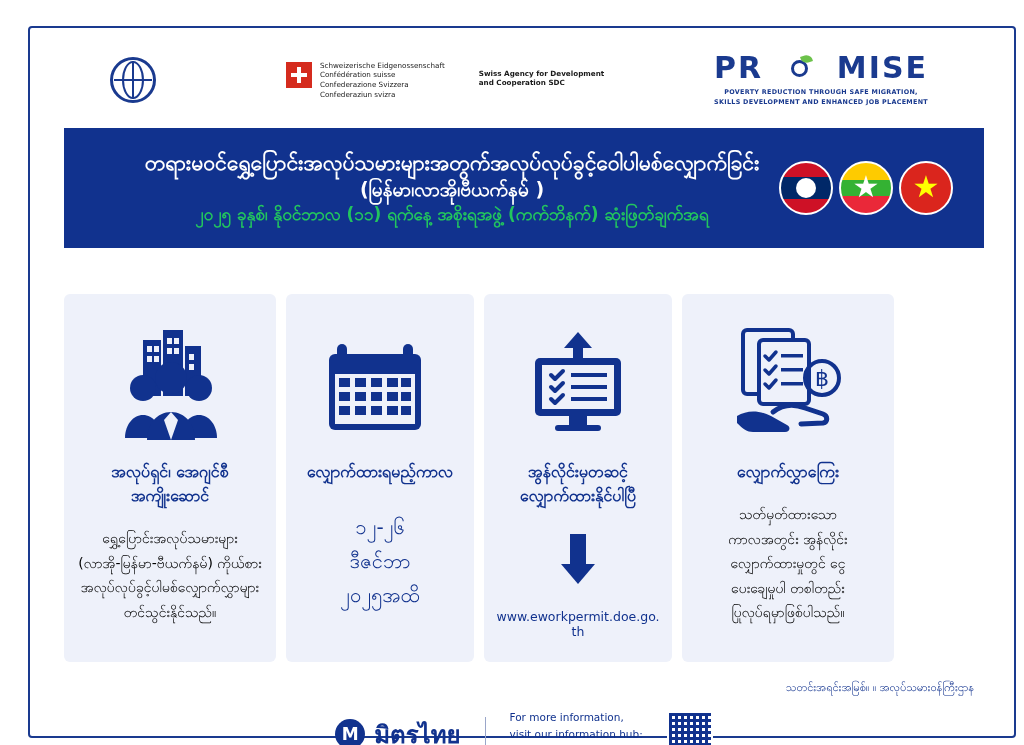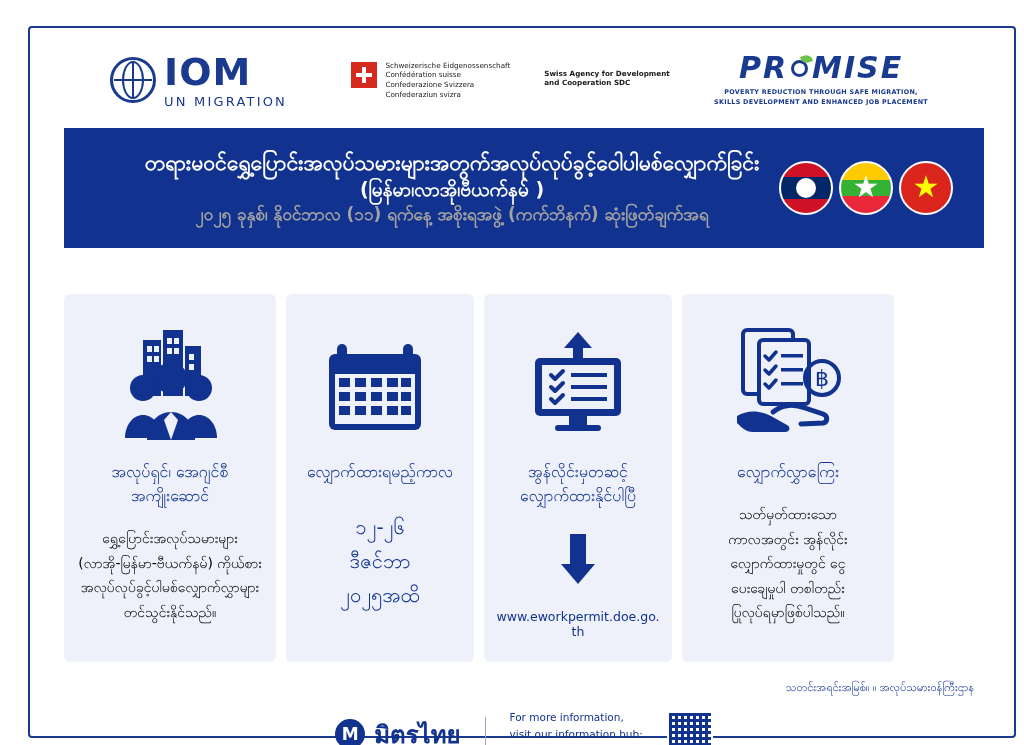--- a/index.html
+++ b/index.html
@@ -161,23 +161,22 @@
     text-align: center;
     margin-right: 70px;
   }
   .promise-word {
     font-size: 30px;
     font-weight: bold;
     color: #1a3a8f;
     letter-spacing: 2px;
     display: flex;
     align-items: center;
-    justify-content: center;
+    justify-content: space-between;
     line-height: 1;
-    font-style: italic;
   }
   .promise-leaf {
     display: inline-block;
     width: 22px;
     height: 22px;
     position: relative;
     margin: 0 1px;
   }
   .promise-leaf::before {
     content: "";
@@ -234,21 +233,21 @@
     font-weight: bold;
     line-height: 1.35;
   }
   .banner-line2 {
     font-size: 19px;
     font-weight: bold;
     line-height: 1.35;
   }
   .banner-line3 {
     font-size: 17px;
-    color: #a3a3a3;
+    color: #22c55e;
     font-weight: bold;
     line-height: 1.4;
   }
   .flags {
     display: flex;
     align-items: center;
     gap: 6px;
     flex: none;
     padding-right: 10px;
   }
@@ -323,21 +322,21 @@
   }
   .card.wide { width: 212px; }
   .card-icon {
     height: 148px;
     display: flex;
     align-items: center;
     justify-content: center;
   }
   .card-title {
     font-size: 16px;
-    font-weight: normal;
+    font-weight: bold;
     color: #11328e;
     line-height: 1.5;
   }
   .card-body {
     font-size: 14px;
     color: #000000;
     line-height: 1.75;
     margin-top: 18px;
   }
   .card-date {
@@ -440,24 +439,20 @@
 
 <div class="poster">
   <div class="frame">
 
     <div class="logobar">
 
       <div class="logo-iom">
         <div class="globe">
             <i></i>
           </div>
-        <div class="iom-text">
-          <div class="iom-title">IOM</div>
-          <div class="iom-sub">UN MIGRATION</div>
-        </div>
       </div>
 
       <div class="logo-swiss">
         <div class="swiss-row">
           <div class="swiss-cross"></div>
           <div class="swiss-lines">
             <div>Schweizerische Eidgenossenschaft</div>
             <div>Confédération suisse</div>
             <div>Confederazione Svizzera</div>
             <div>Confederaziun svizra</div>

